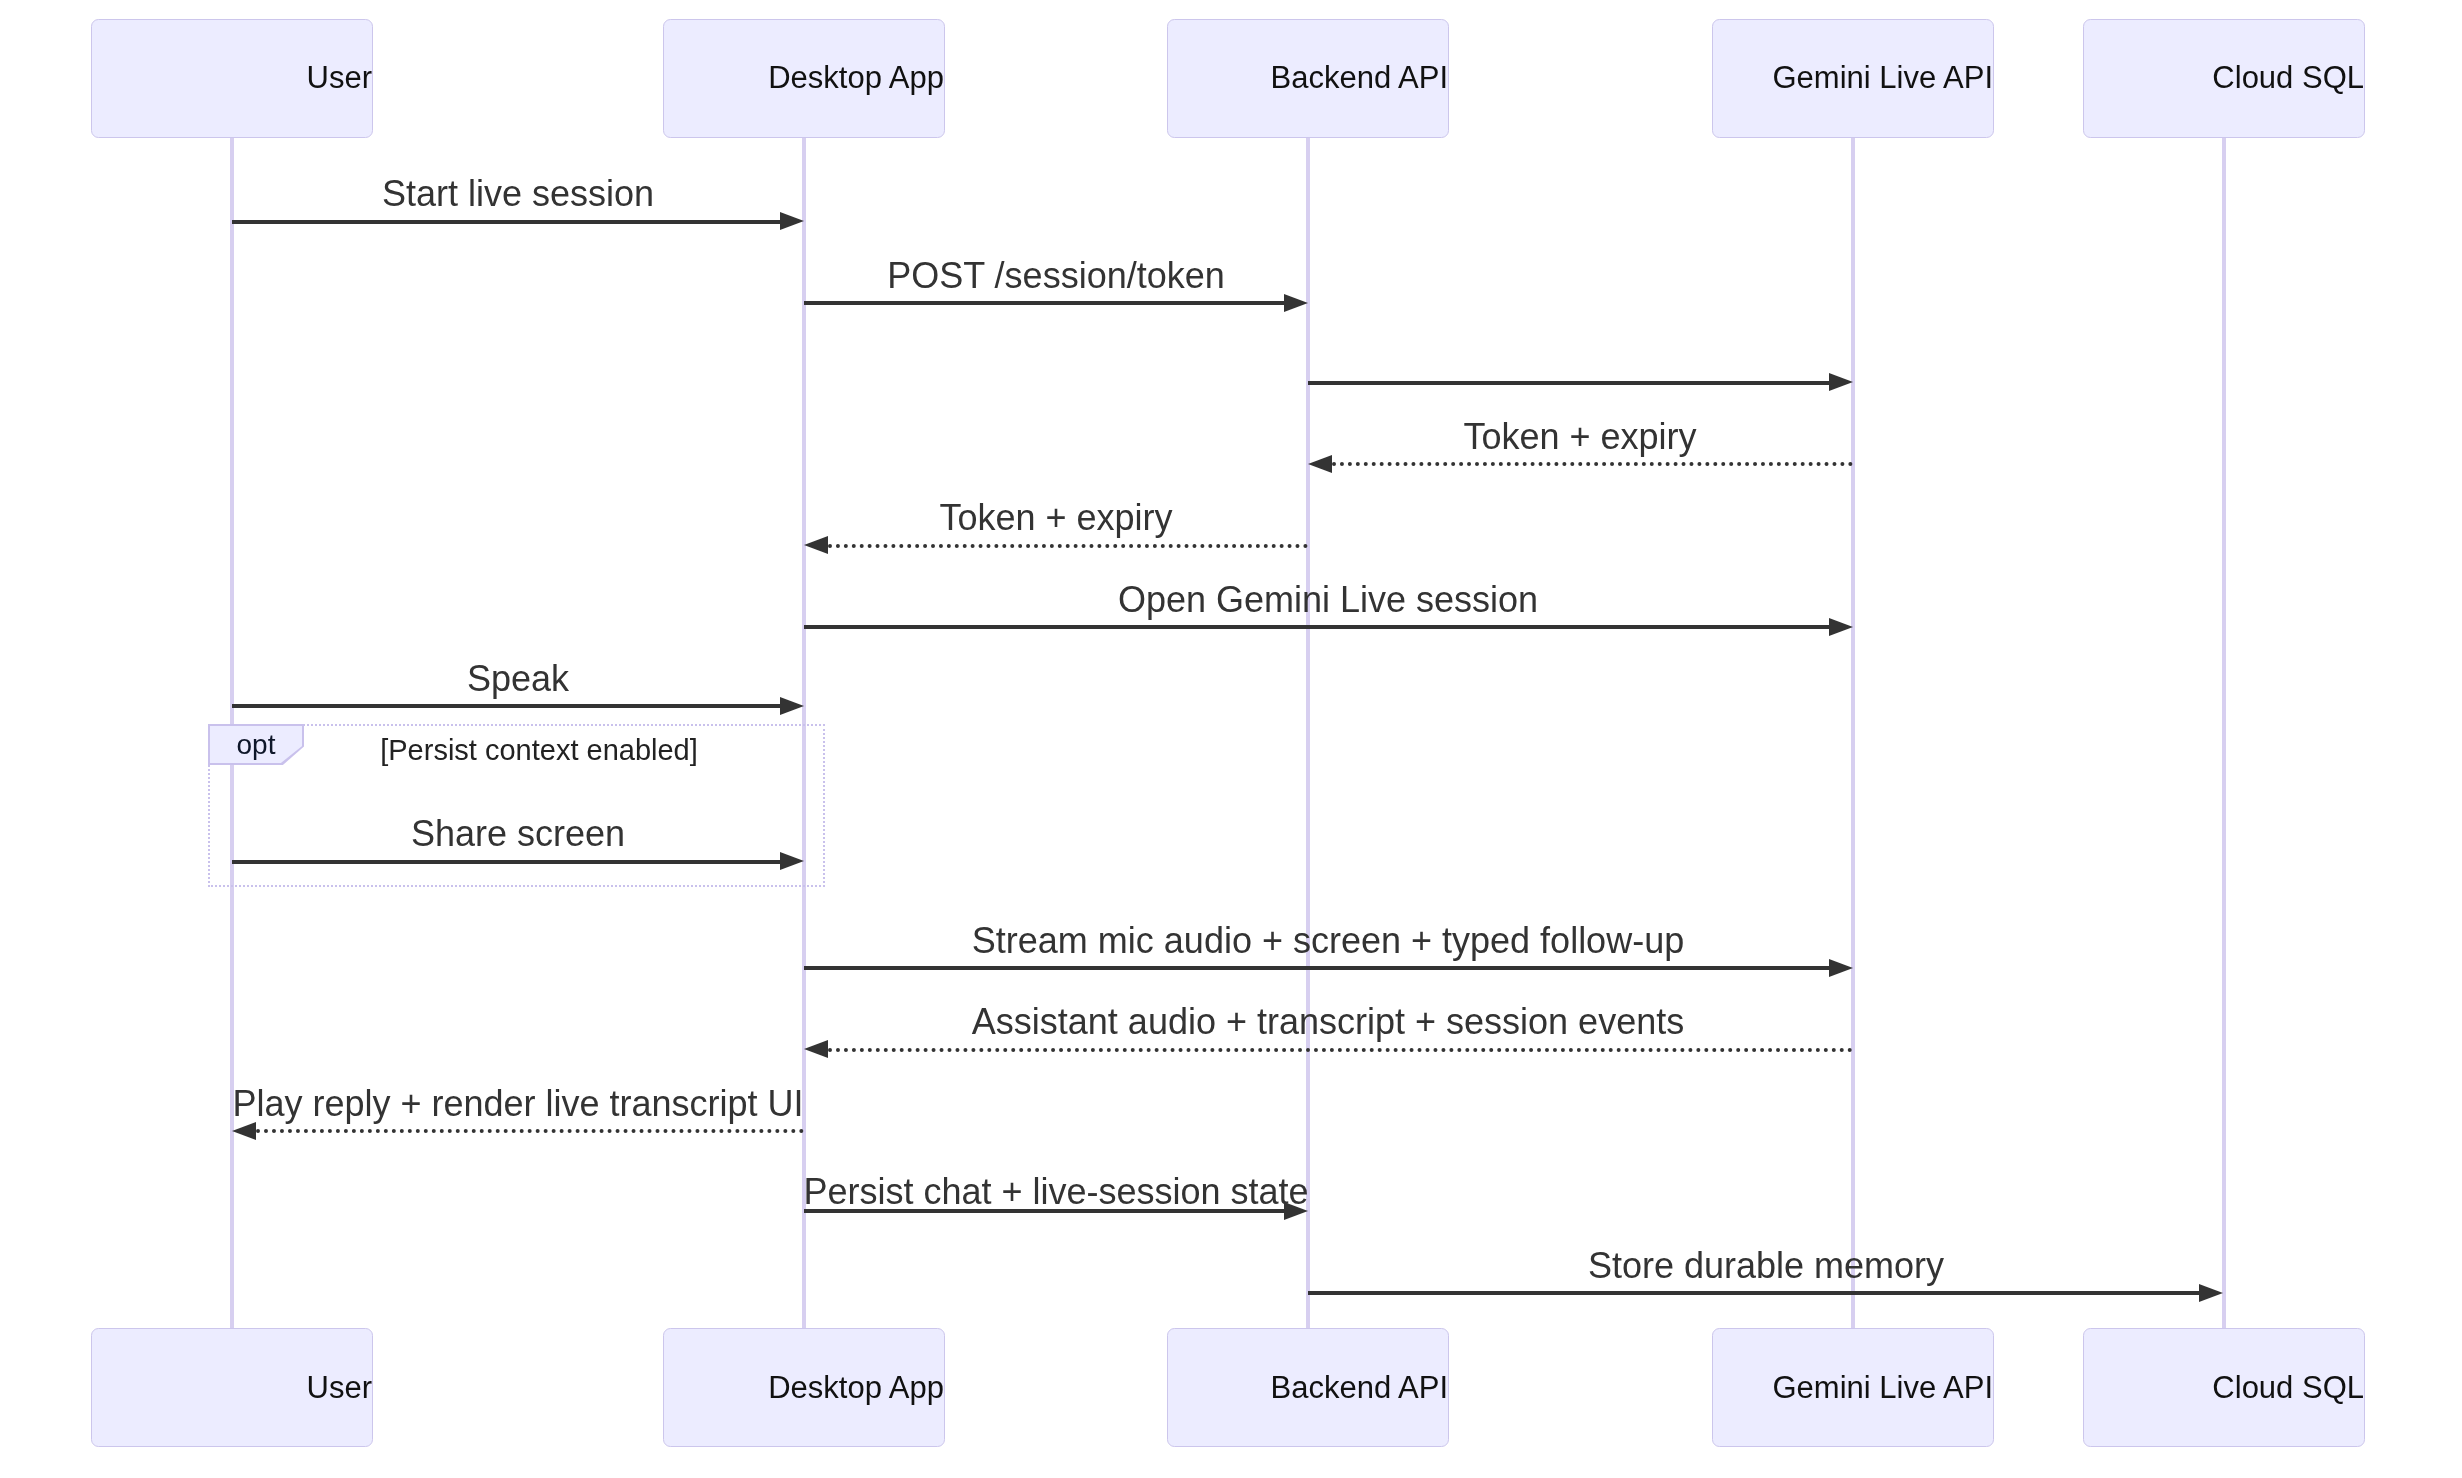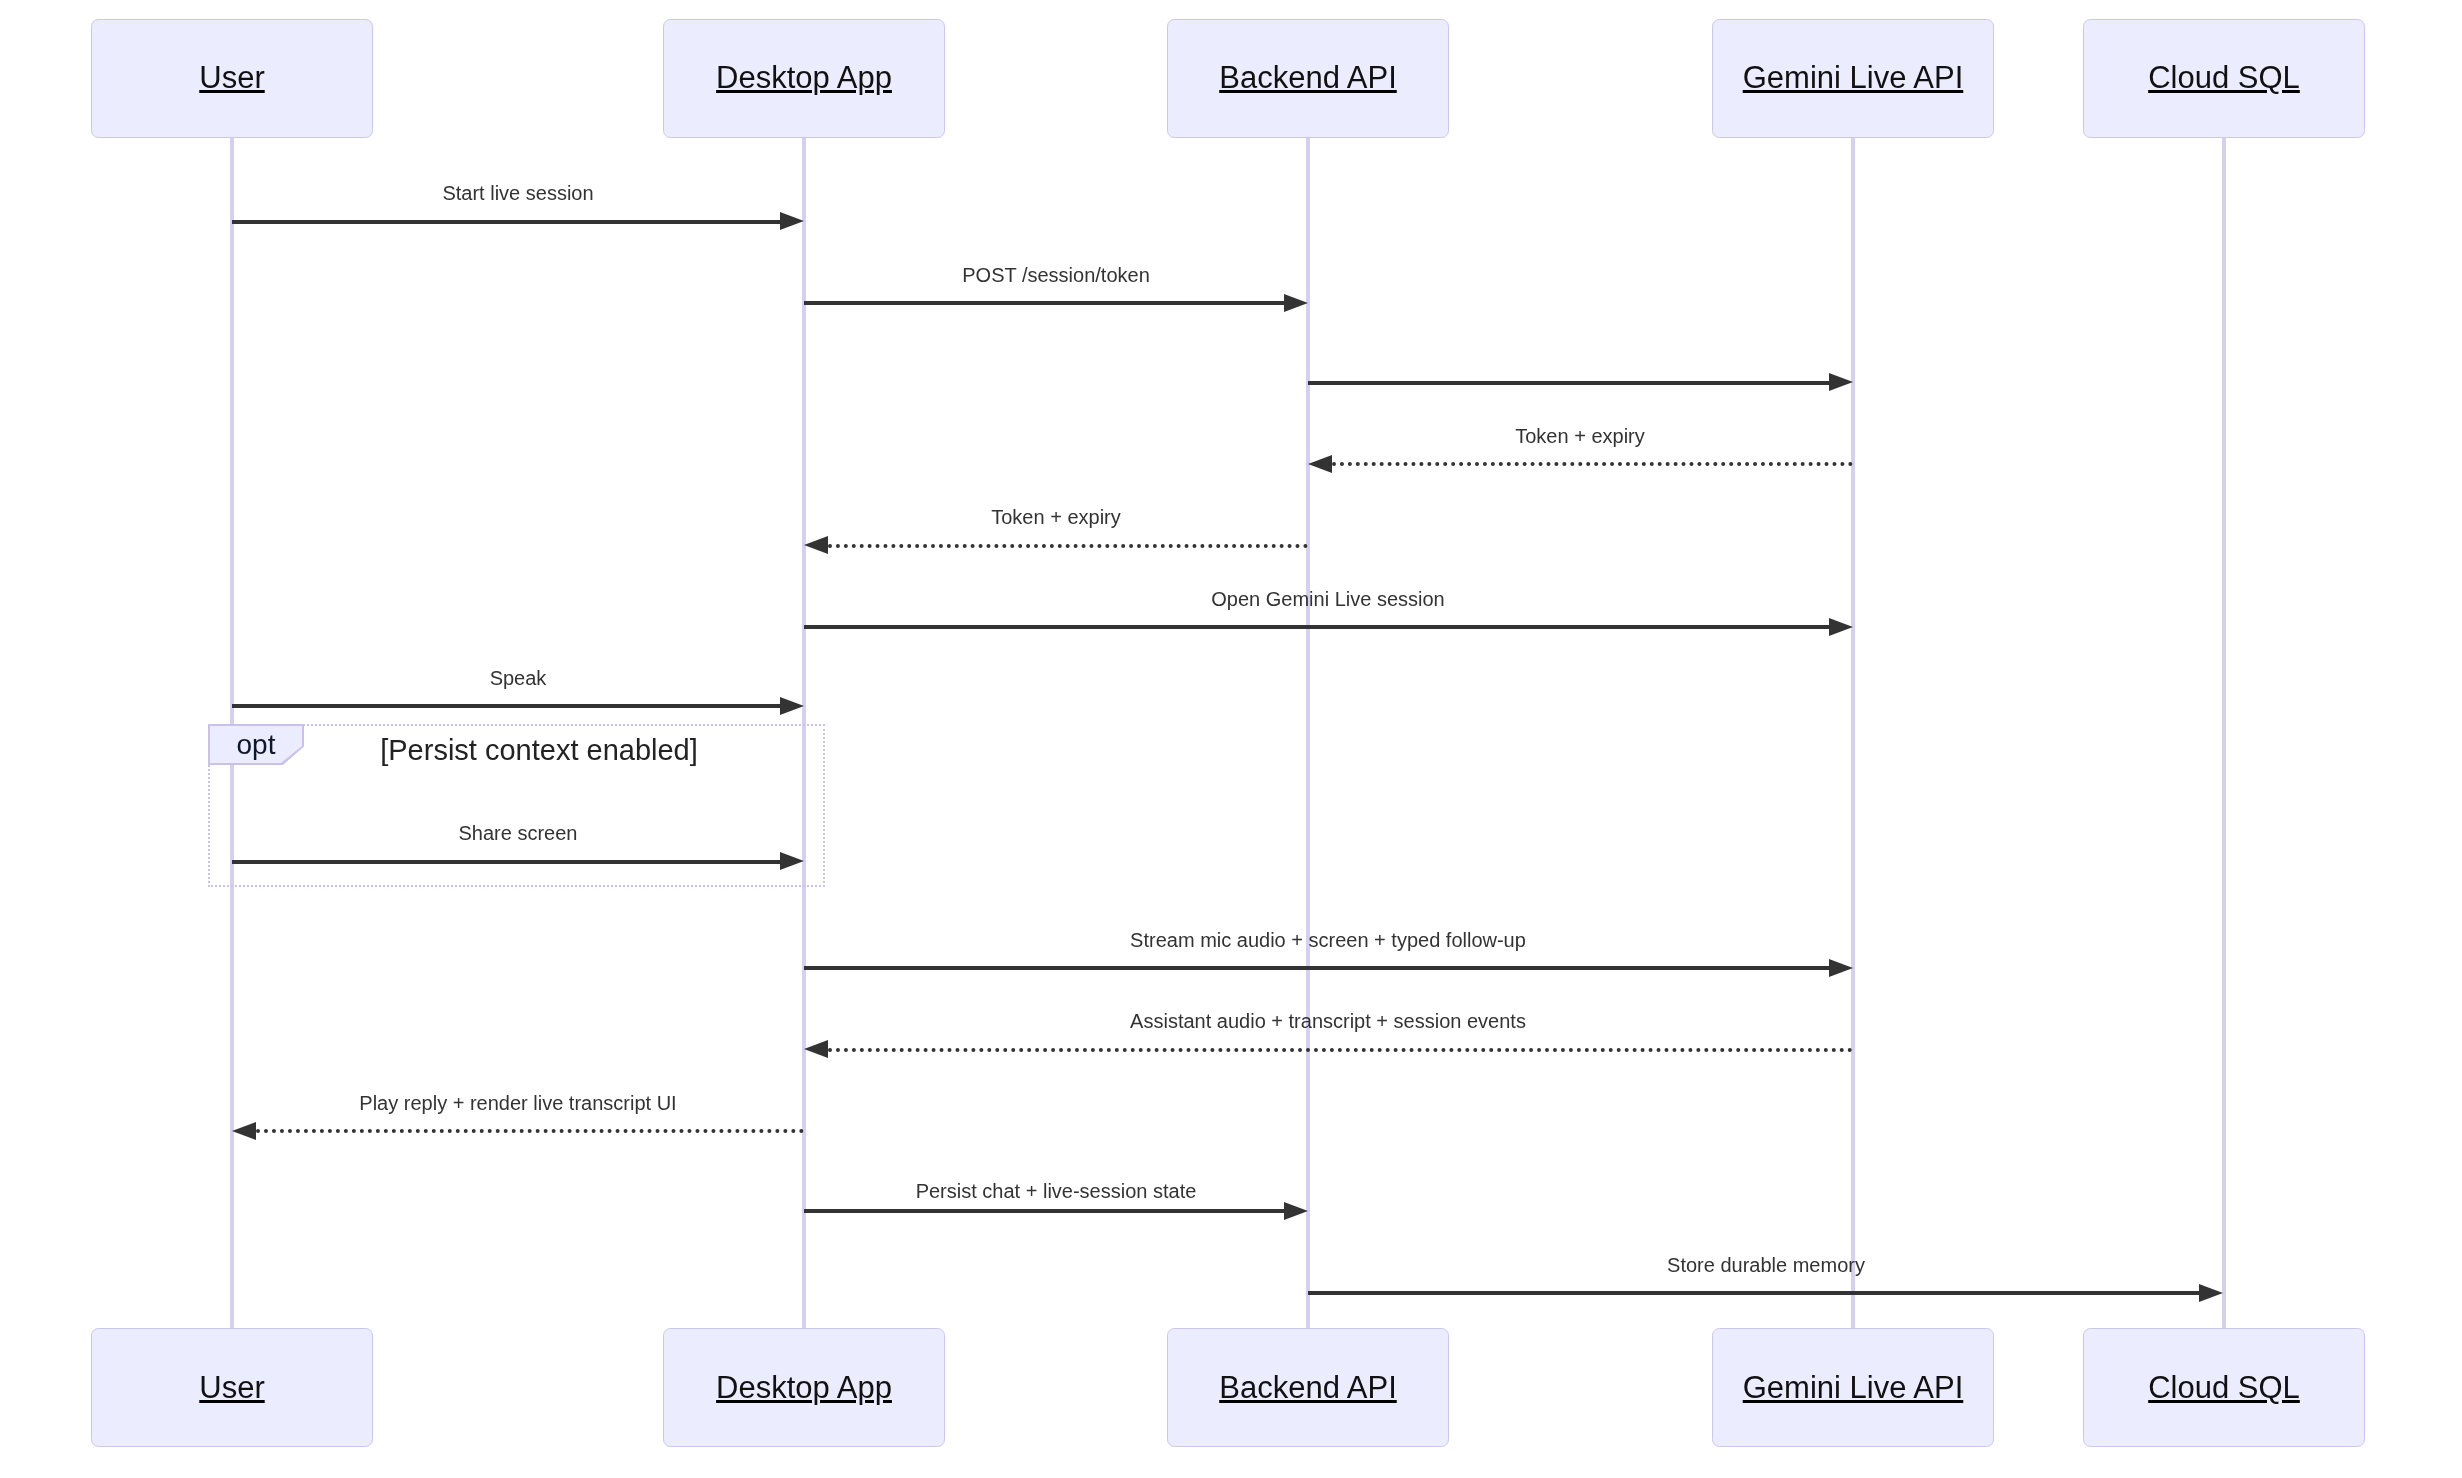--- a/index.html
+++ b/index.html
@@ -12,31 +12,30 @@
   }
   .lifeline{
     position:absolute;width:3.7px;
     background:var(--lifeline,#d7cff0);
   }
   .actor-box{
     position:absolute;
     background:var(--actor-fill,#ececff);
     border:1.9px solid var(--actor-border,#ccc6ec);
     border-radius:7.4px;
-    display:flex;align-items:center;justify-content:center;
+    display:flex;align-items:center;justify-content:flex-end;
     box-sizing:border-box;
-    text-decoration:underline;
   }
   .actor-box span{
     font-size:31px;color:#111;white-space:nowrap;
   }
   .msg-label{
     position:absolute;
     transform:translateX(-50%);
-    font-size:20px;color:#333;
+    font-size:36px;color:#333;
     white-space:nowrap;
     height:37px;line-height:37px;
   }
   .msg-line-solid{
     position:absolute;height:3.7px;
     background:var(--arrow,#333);
   }
   .msg-line-dashed{
     position:absolute;height:0;
     border-top:4.6px dotted var(--arrow,#333);

